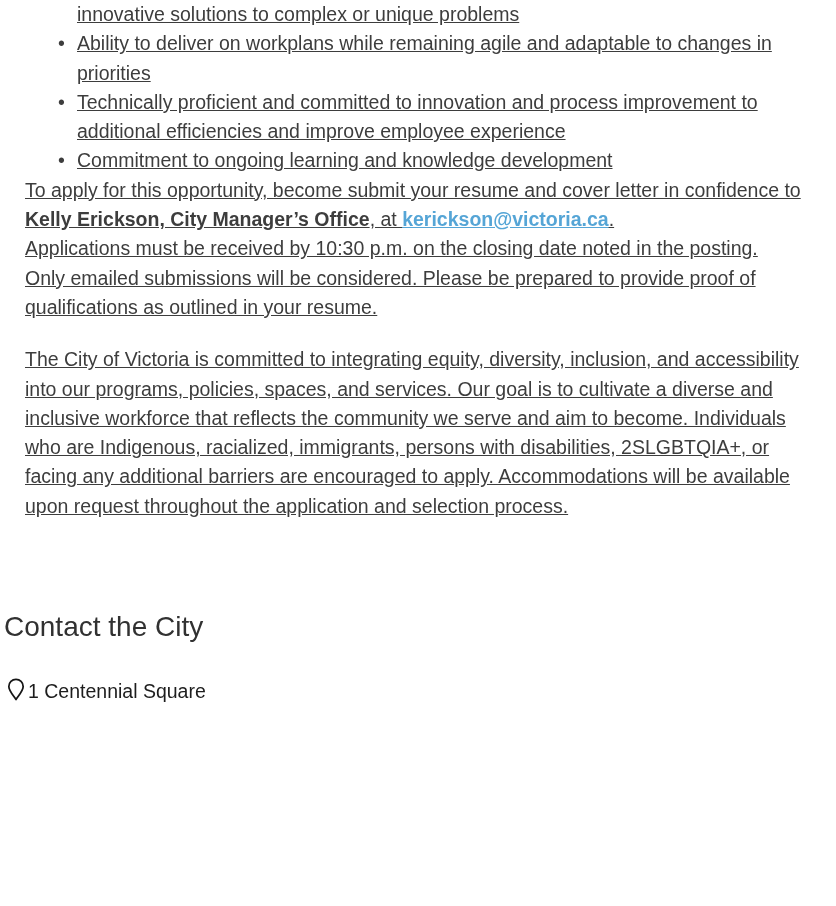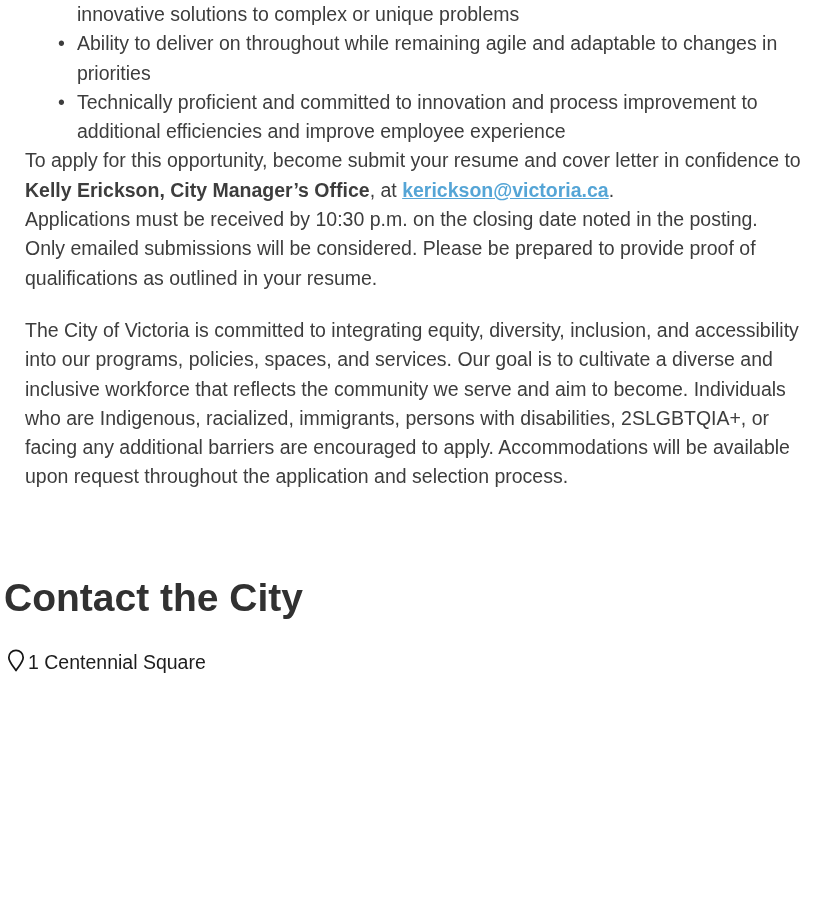--- a/index.html
+++ b/index.html
@@ -8,20 +8,21 @@
     height: 906px;
     background: #ffffff;
     overflow: hidden;
     font-family: "Liberation Sans", "DejaVu Sans", sans-serif;
     color: #3d3d3d;
     font-size: 19.5px;
     line-height: 29.3px;
   }
   .content {
     padding: 0 30px 0 25px;
+    text-decoration: underline;
   }
   ul.qualifications {
     margin: 0;
     padding: 0 0 0 52px;
     list-style: none;
   }
   ul.qualifications li { position: relative; }
   ul.qualifications li.bulleted::before {
     content: "\2022";
     position: absolute;
@@ -39,23 +40,23 @@
     margin-top: 24px;
   }
   .deadline-p { margin-top: 29px; }
   .equity-clip {
     margin-top: 23px;
     height: 189px;
     overflow: hidden;
   }
   h1.contact-heading {
     margin: 70px 0 0 4px;
-    font-size: 39px;
+    font-size: 28px;
     line-height: 45px;
-    font-weight: bold;
+    font-weight: normal;
     color: #313131;
     letter-spacing: 0;
   }
   .address-row {
     margin: 28px 0 0 6px;
     display: flex;
     align-items: flex-start;
     height: 26px;
     color: #1d1d1d;
   }
@@ -67,22 +68,23 @@
     display: inline-block;
   }
 </style>
 </head>
 <body>
 
 <div class="content">
 
   <ul class="qualifications">
     <li>innovative solutions to complex or unique problems</li>
-    <li class="bulleted">Ability to deliver on throughout while remaining agile and adaptable to changes in priorities</li>
+    <li class="bulleted">Ability to deliver on workplans while remaining agile and adaptable to changes in priorities</li>
     <li class="bulleted">Technically proficient and committed to innovation and process improvement to additional efficiencies and improve employee experience</li>
+    <li class="bulleted">Commitment to ongoing learning and knowledge development</li>
   </ul>
 
   <p class="body-p apply-p"><span>To apply for this opportunity, become submit your resume and cover letter in confidence to </span><b>Kelly Erickson, City Manager’s Office</b><span>, at </span><a class="email-link" href="#">kerickson@victoria.ca</a><span>.</span></p>
 
   <p class="body-p deadline-p">
     <span style="display:block">Applications must be received by 10:30 p.m. on the closing date noted in the posting.</span>
     <span style="display:block">Only emailed submissions will be considered. Please be prepared to provide proof of qualifications as outlined in your resume.</span>
   </p>
 
   <div class="equity-clip">

